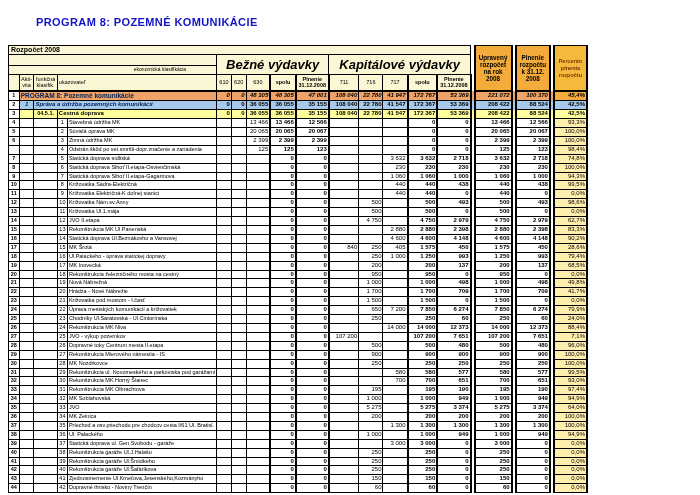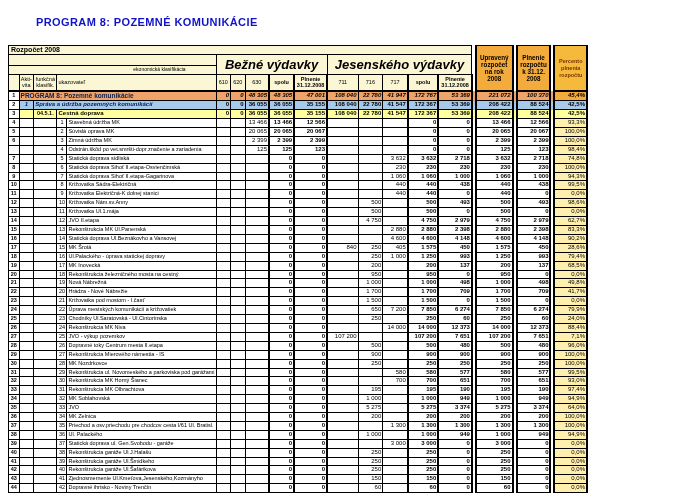--- a/index.html
+++ b/index.html
@@ -85,21 +85,21 @@
           <td class="gap" rowspan="4"></td>
           <td class="gold" rowspan="4">Upravený rozpočet na rok 2008</td>
           <td class="gap" rowspan="4"></td>
           <td class="gold" rowspan="4">Plnenie rozpočtu k 31.12. 2008</td>
           <td class="gap" rowspan="4"></td>
           <td class="gold perc-h" rowspan="4">Percento plnenia rozpočtu</td>
         </tr>
         <tr class="hr2" style="height:11px">
           <td class="hc" colspan="5"></td>
           <td class="hc grp" colspan="5" rowspan="2">Bežné výdavky</td>
-          <td class="hc grp" colspan="5" rowspan="2">Jesenského výdavky</td>
+          <td class="hc grp" colspan="5" rowspan="2">Kapitálové výdavky</td>
         </tr>
         <tr class="hr3" style="height:8px">
           <td class="hc ekon" colspan="5">ekonomická klasifikácia</td>
         </tr>
         <tr class="hr4" style="height:17px">
           <td class="hc"></td>
           <td class="hc wrap">Akti- vita</td>
           <td class="hc wrap">funkčná klasifik.</td>
           <td class="hc" colspan="2" style="text-align:left">ukazovateľ</td>
           <td class="hc">610</td>

